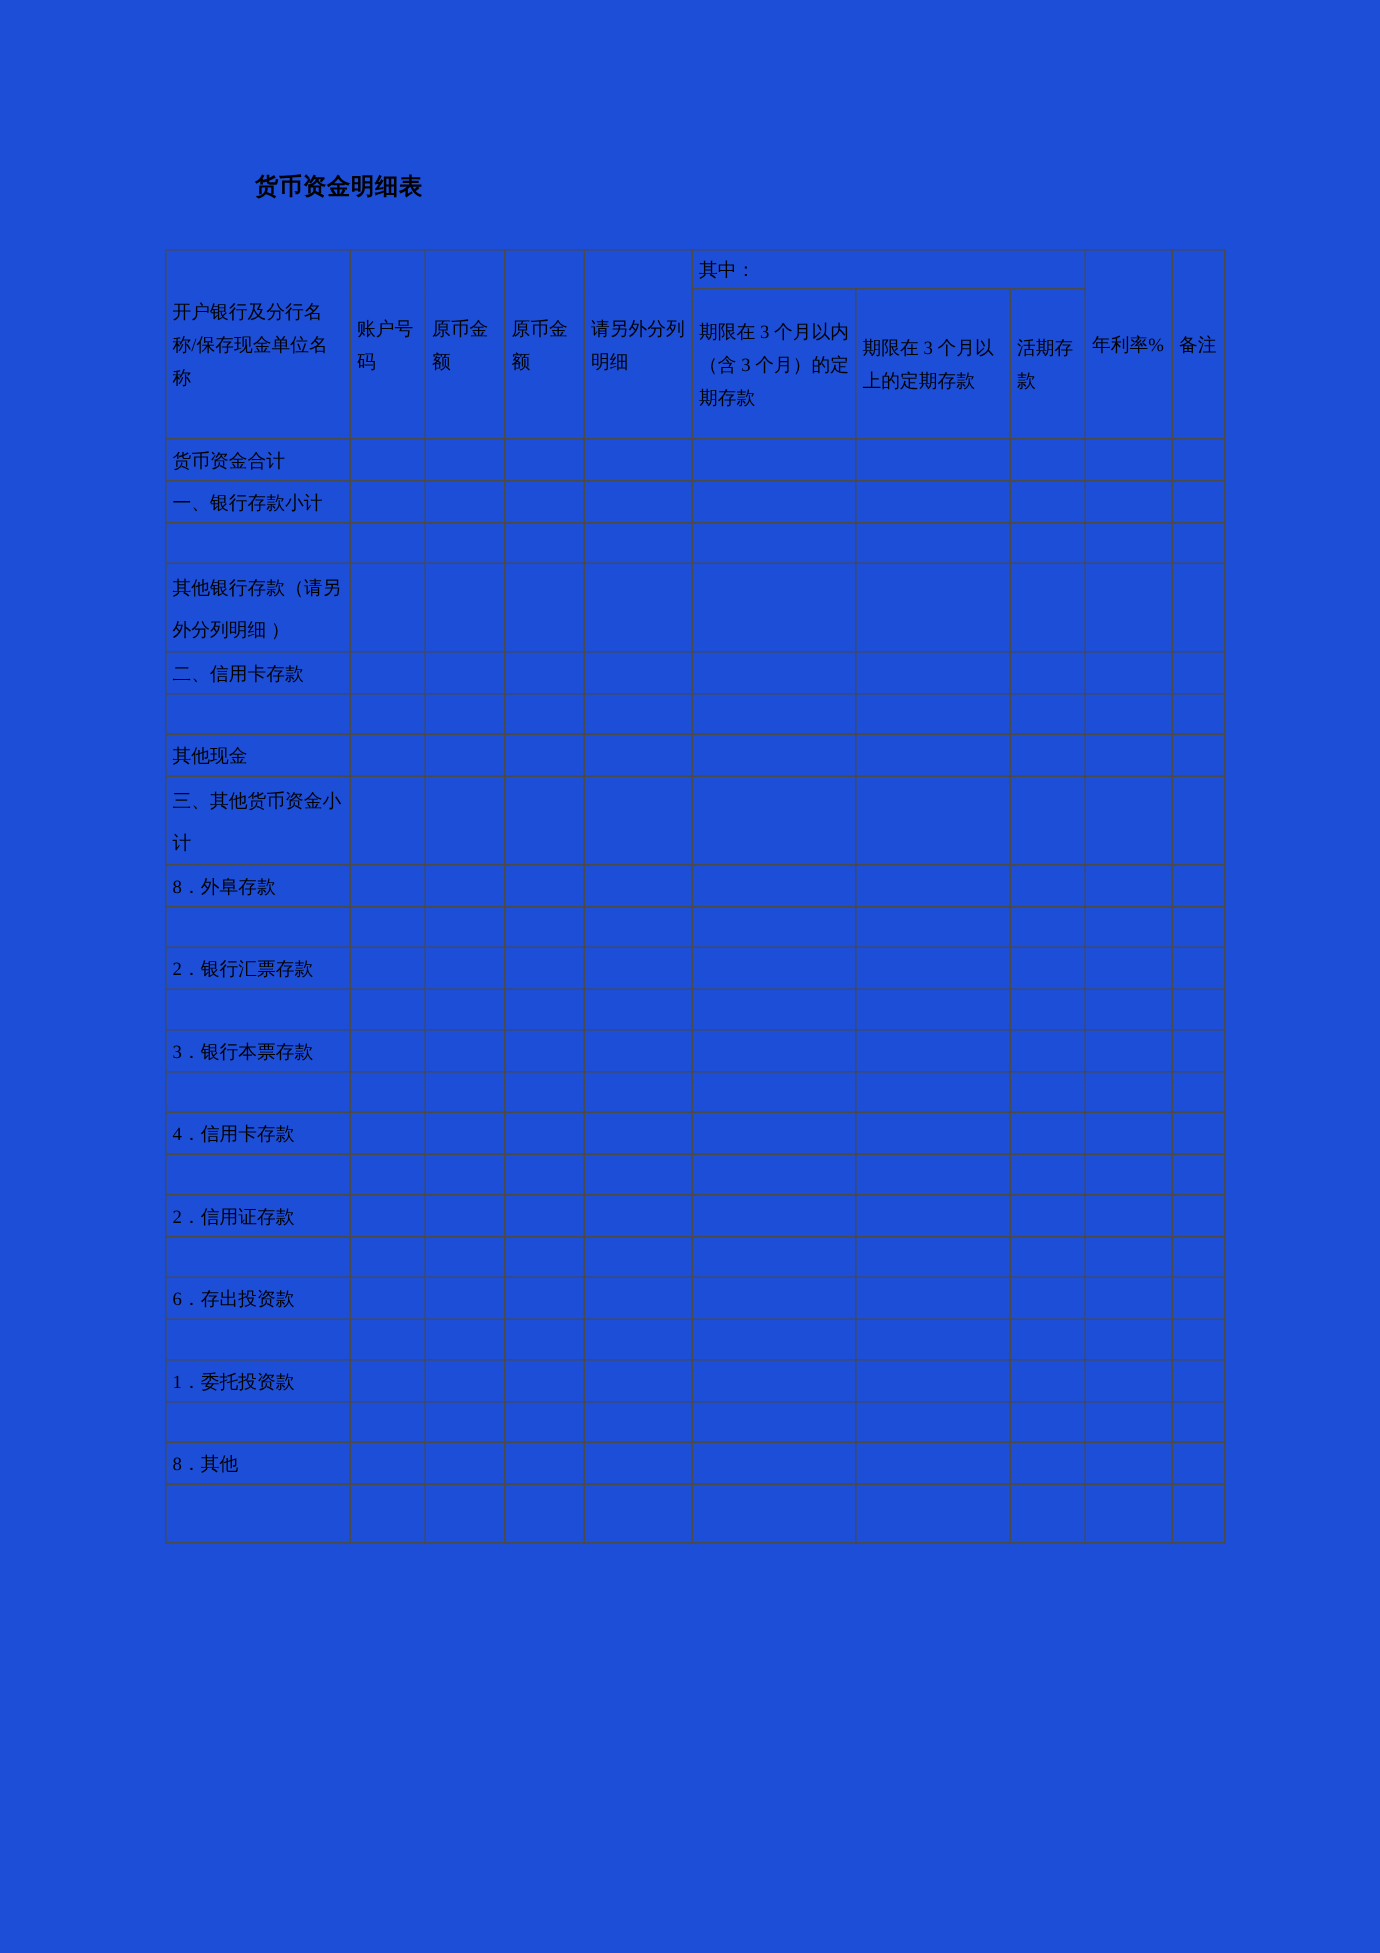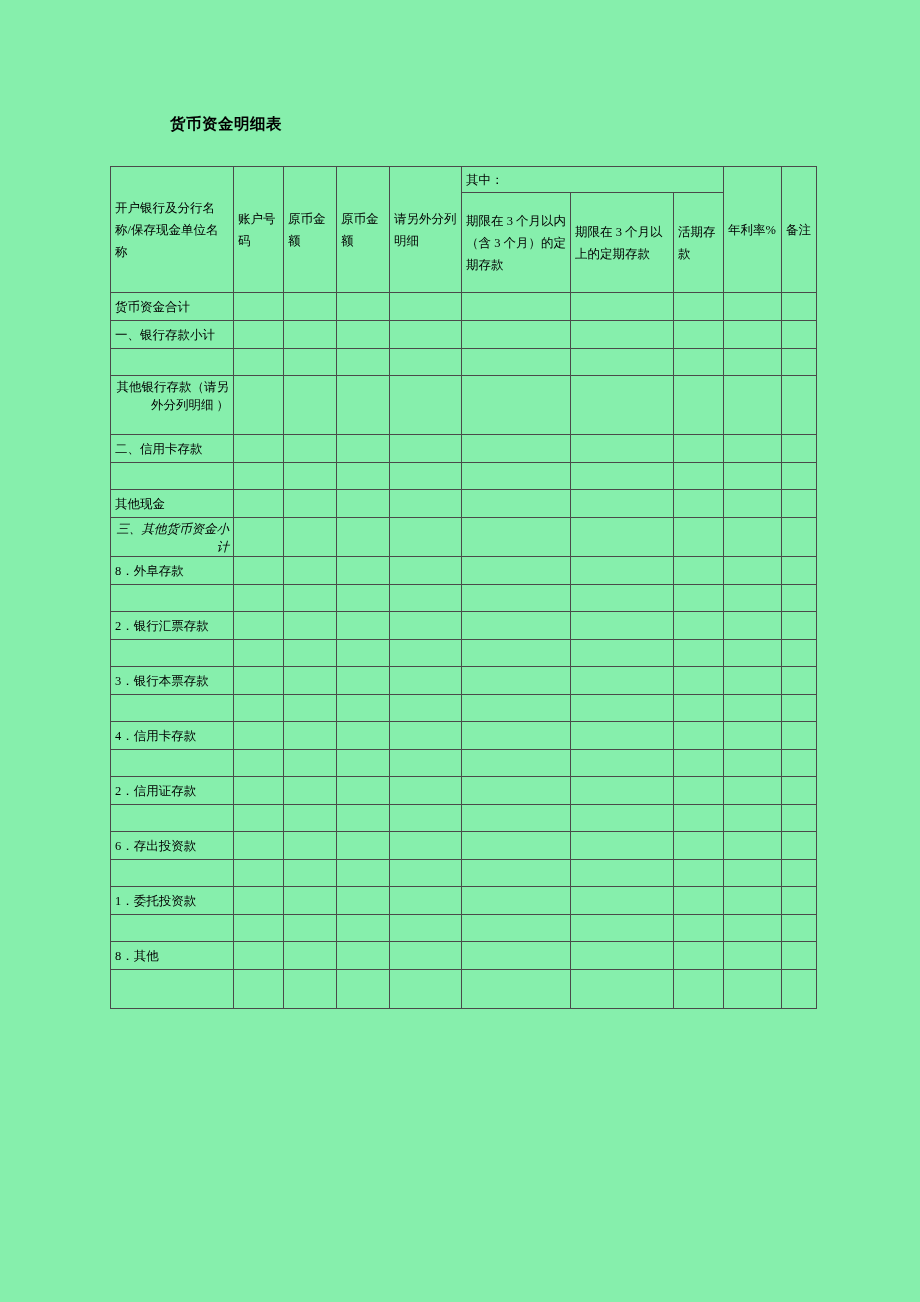--- a/index.html
+++ b/index.html
@@ -14,21 +14,21 @@
     color: #000000;
     position: relative;
     overflow: hidden;
   }
 
   .page {
     position: absolute;
     left: 0; top: 0;
     width: 920px;
     height: 1302px;
-    background: #86efac;
+    background: #1d4ed8;
   }
 
   
   .doc-title {
     position: absolute;
     left: 170px;
     top: 113px;
     font-family: "DejaVu Sans", "Liberation Sans", sans-serif;
     font-weight: bold;
     font-size: 15.5px;
@@ -88,33 +88,32 @@
     text-align: center;
     vertical-align: middle;
     height: 99px;
     line-height: 22px;
   }
 
   
   .r-label td { height: 27px; }
   .r-blank td { height: 26px; }
   .r-tall  td { height: 56px; }
-  .r-tall2 td { height: 33px; font-style: italic; }
+  .r-tall2 td { height: 33px; }
   .r-last  td { height: 38px; }
 
   td.lbl {
     vertical-align: middle;
     line-height: 26px;
     padding-left: 5px;
   }
   td.lbl.two {
     vertical-align: top;
     padding-top: 2px;
-    line-height: 18px;
-    text-align: right;
+    line-height: 28px;
   }
 
   
   col.c-name  { width: 123px; }
   col.c-acct  { width: 50px;  }
   col.c-cur   { width: 53px;  }
   col.c-orig  { width: 53px;  }
   col.c-book  { width: 72px;  }
   col.c-in3   { width: 109px; }
   col.c-over3 { width: 103px; }

